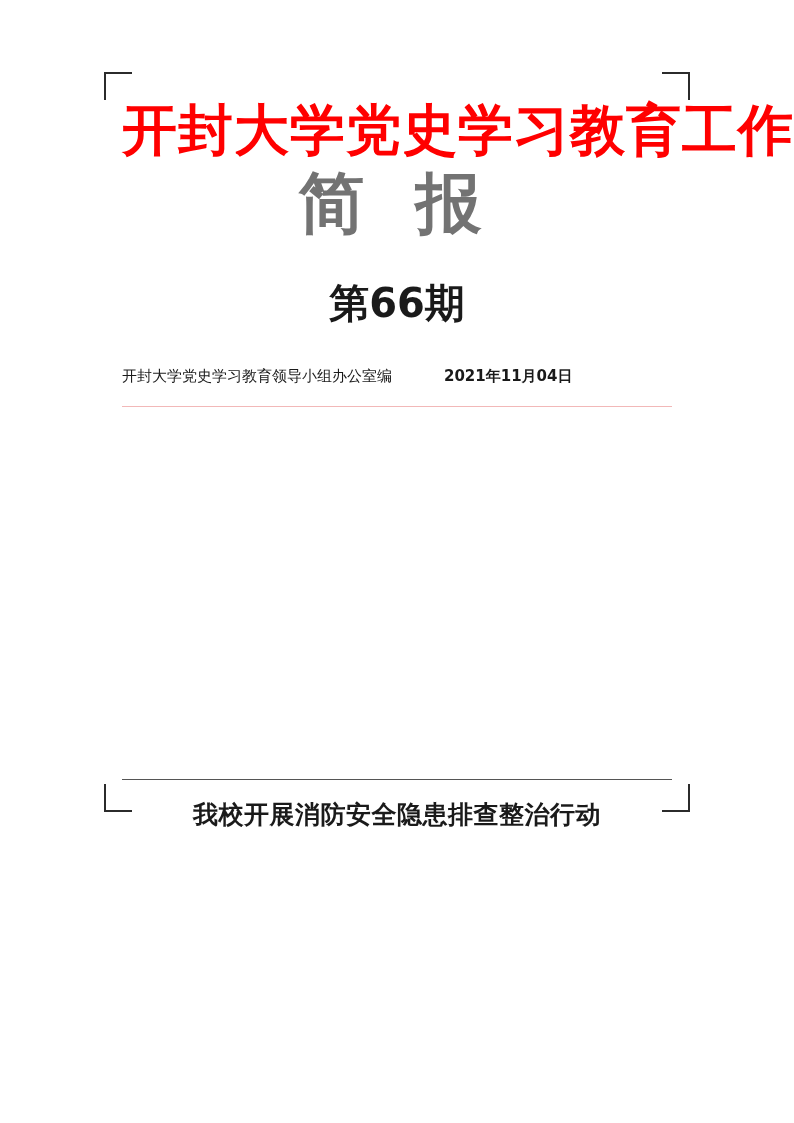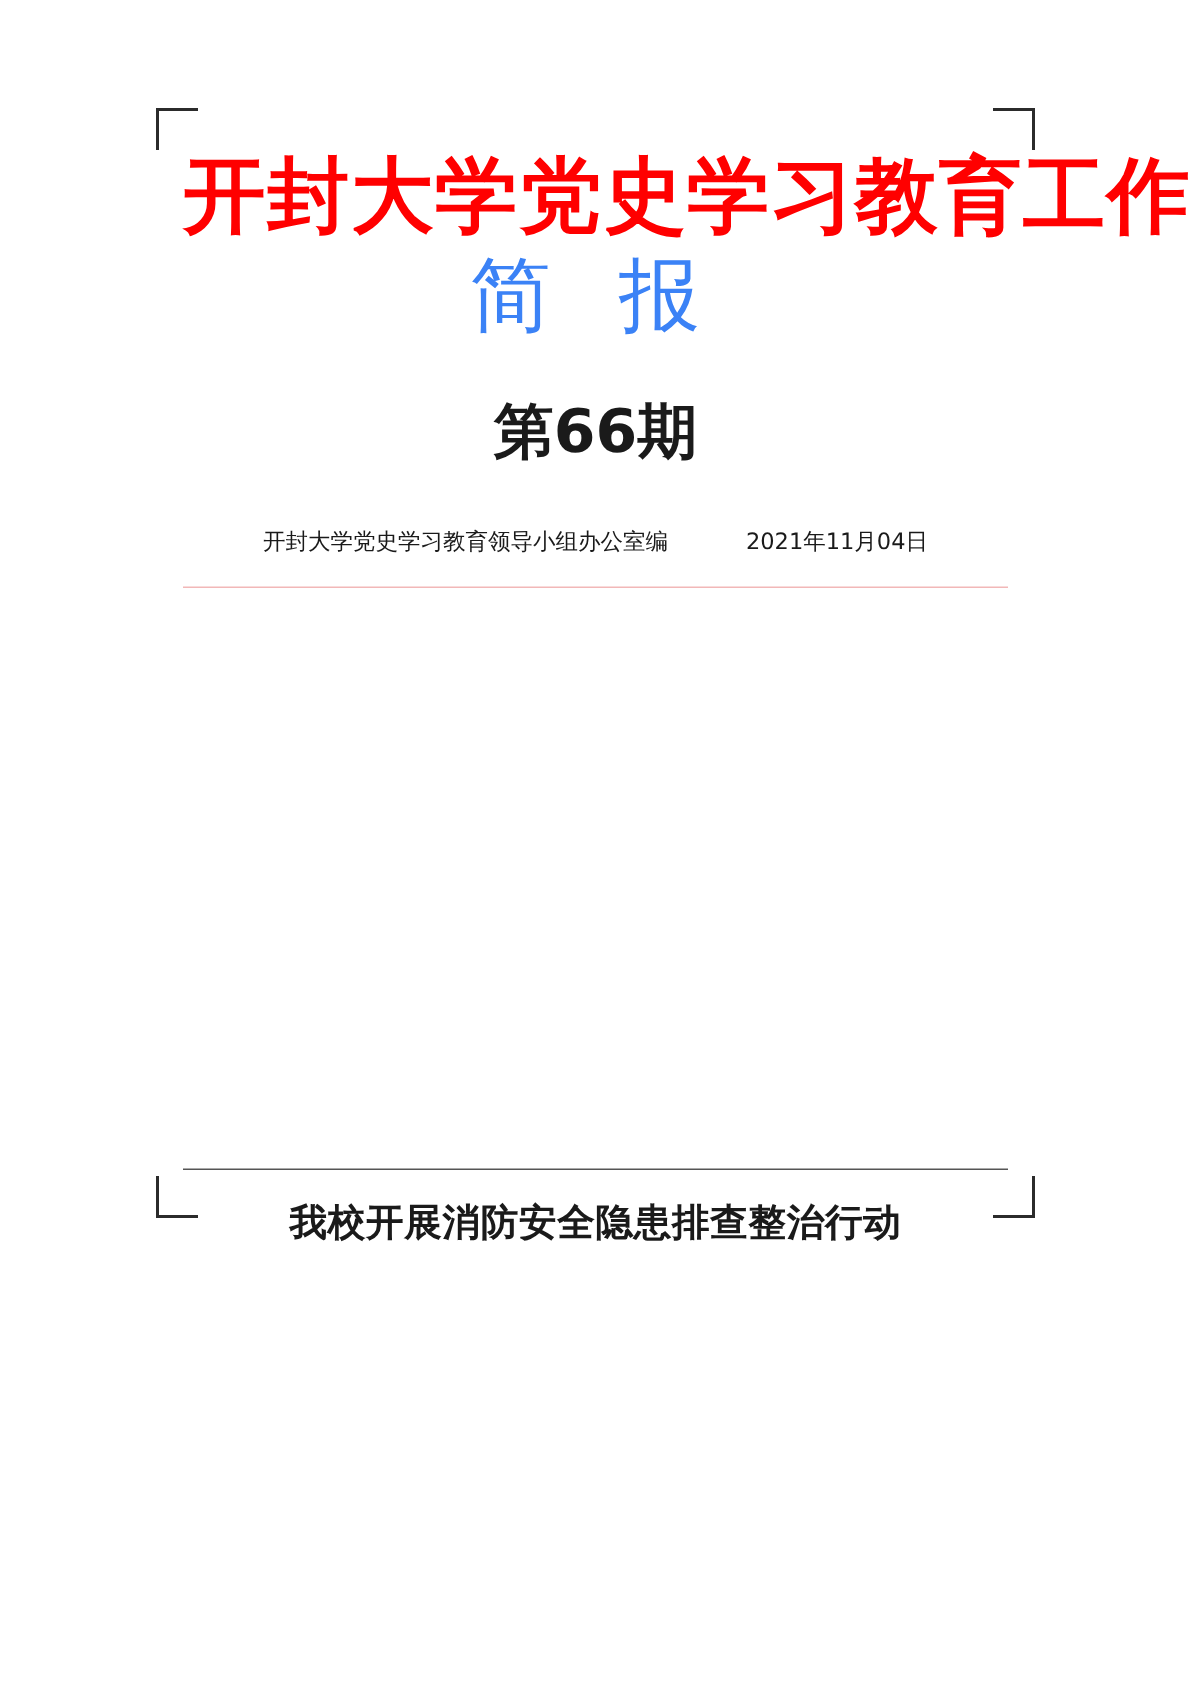--- a/index.html
+++ b/index.html
@@ -43,48 +43,48 @@
     text-align: center;
     color: #ff0000;
     font-weight: 700;
     font-size: 55px;
     line-height: 1.1;
     letter-spacing: 1px;
     white-space: nowrap;
   }
   .masthead-line2 {
     text-align: center;
-    color: #3b82f6;
-    font-weight: 400;
-    font-size: 54px;
+    color: #737373;
+    font-weight: 700;
+    font-size: 66px;
     line-height: 1.25;
     letter-spacing: 14px;
     margin-top: 2px;
   }
   .issue {
     text-align: center;
     color: #1a1a1a;
     font-weight: 700;
     font-size: 40px;
     line-height: 1.2;
     margin-top: 34px;
   }
 
   .byline {
     margin-top: 40px;
     display: flex;
-    justify-content: center;
+    justify-content: flex-start;
     align-items: baseline;
     gap: 52px;
     font-size: 15px;
     color: #1a1a1a;
     white-space: nowrap;
   }
   .byline .editor { font-weight: 400; }
-  .byline .date   { font-weight: 400; }
+  .byline .date   { font-weight: 700; }
 
   .rule-red {
     margin: 20px 0 0 0;
     height: 0;
     border-top: 1px solid #f2b8b8;
   }
 
   .rule-dark {
     position: absolute;
     left: 122px;

